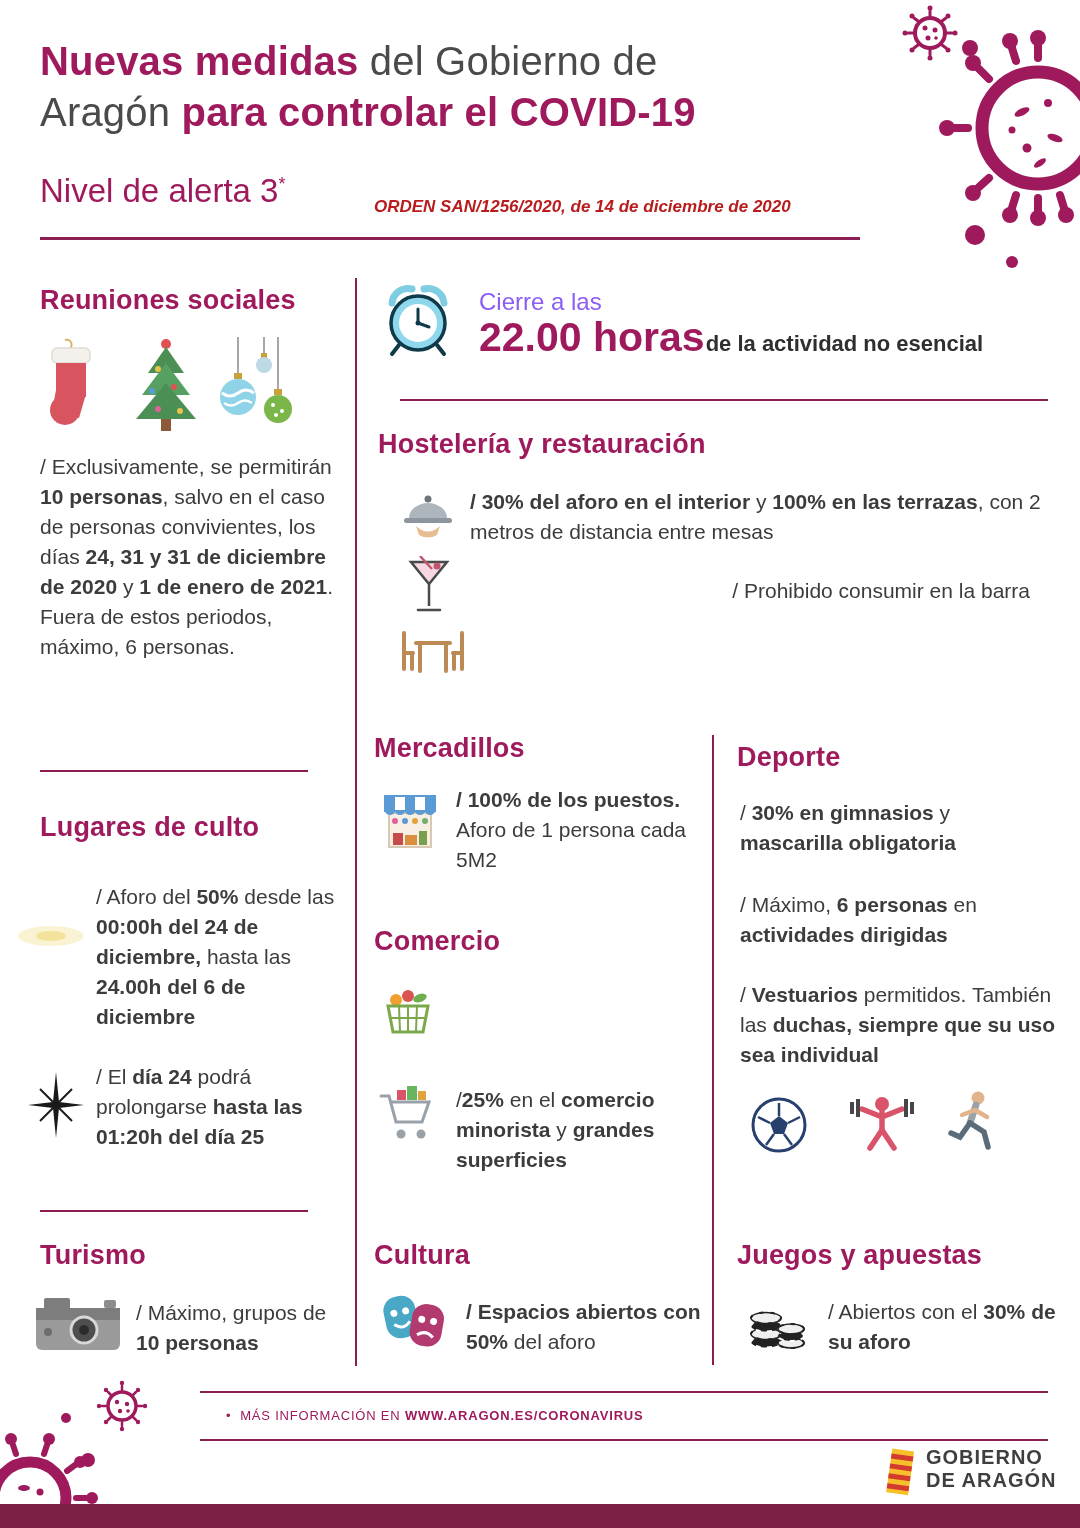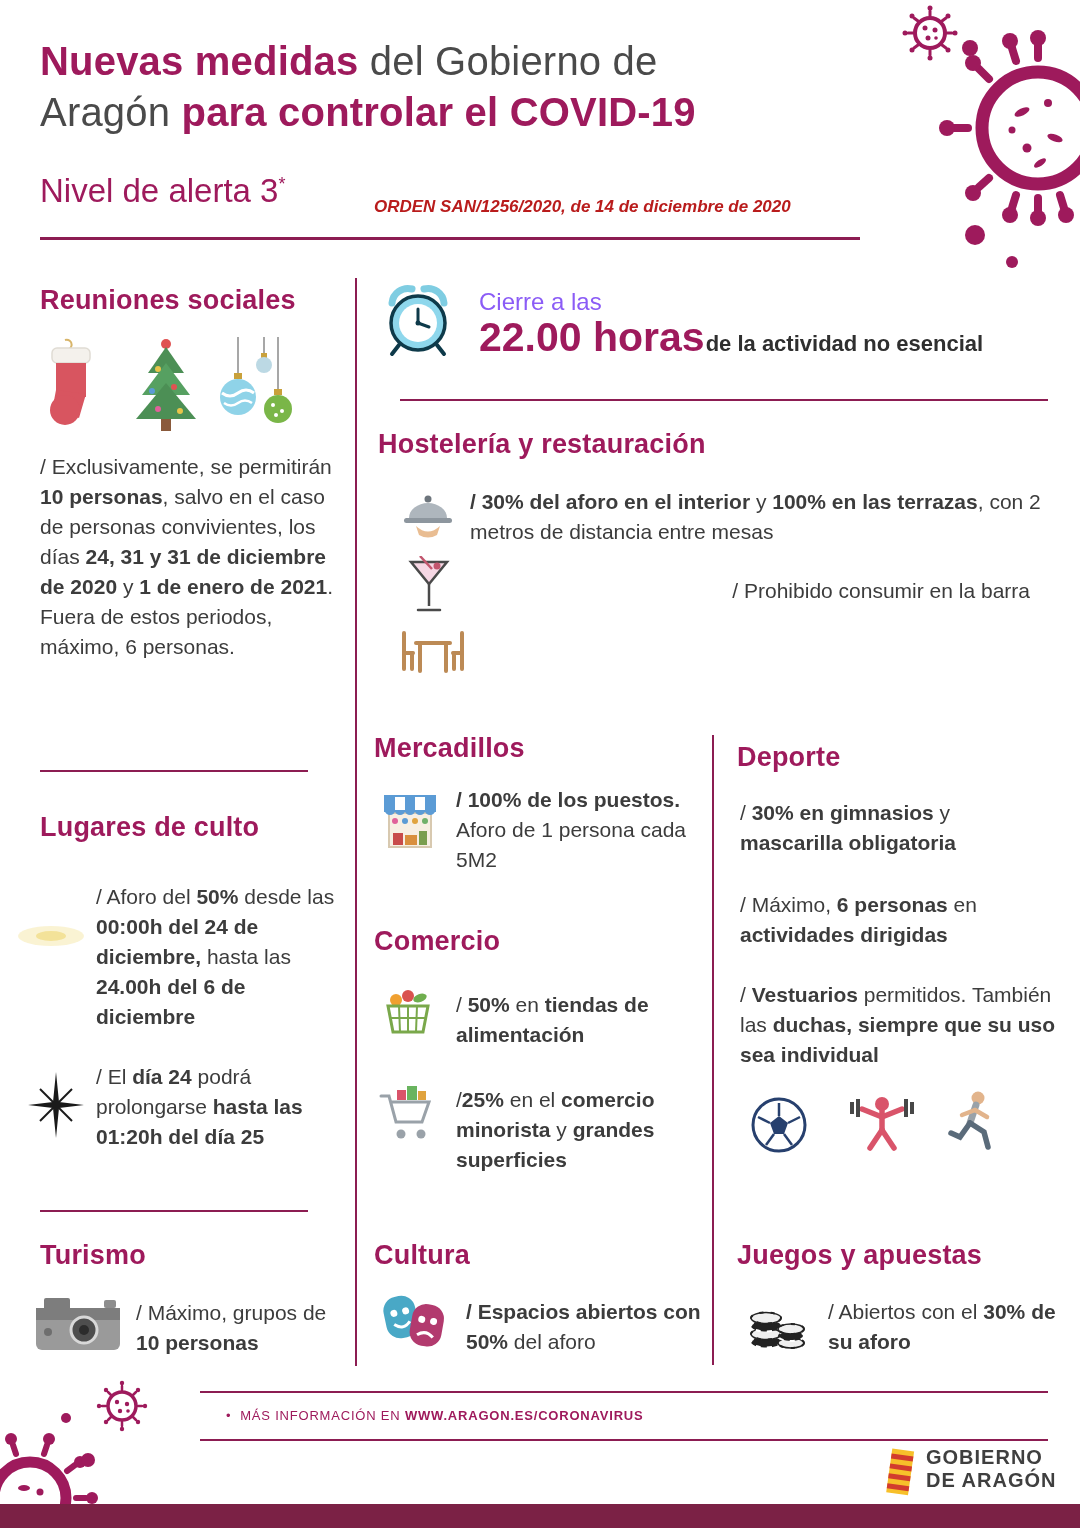--- a/index.html
+++ b/index.html
@@ -260,21 +260,20 @@
   <svg class="abs" style="left:382px; top:984px;" width="52" height="54" viewBox="0 0 52 54">
     <circle cx="14" cy="16" r="6" fill="#f0a030"></circle>
     <circle cx="26" cy="12" r="6" fill="#d9534f"></circle>
     <ellipse cx="38" cy="14" rx="7" ry="4" fill="#6fae4e" transform="rotate(-20 38 14)"></ellipse>
     <path d="M6 22 L46 22 L41 48 L11 48 Z" fill="#ffffff" stroke="#7aa84b" stroke-width="3"></path>
     <line x1="17" y1="22" x2="18" y2="48" stroke="#7aa84b" stroke-width="2"></line>
     <line x1="26" y1="22" x2="26" y2="48" stroke="#7aa84b" stroke-width="2"></line>
     <line x1="35" y1="22" x2="34" y2="48" stroke="#7aa84b" stroke-width="2"></line>
     <line x1="8" y1="34" x2="44" y2="34" stroke="#7aa84b" stroke-width="2"></line>
   </svg>
-  <div class="abs txt" style="left:456px; top:990px; width:245px;"><span>/ </span><span class="b">50%</span><span> en </span><span class="b">tiendas de alimentación</span></div>
 
   <svg class="abs" style="left:377px; top:1082px;" width="62" height="62" viewBox="0 0 62 62">
     <rect x="20" y="8" width="9" height="10" fill="#d9536a"></rect>
     <rect x="30" y="4" width="10" height="14" fill="#69b45f"></rect>
     <rect x="41" y="9" width="8" height="9" fill="#e0a33e"></rect>
     <g stroke="#9aa2a9" stroke-width="3" fill="none" stroke-linecap="round">
       <path d="M4 14 h8 l7 26 h26 l7 -20 h-38"></path>
     </g>
     <circle cx="24" cy="52" r="4.5" fill="#9aa2a9"></circle>
     <circle cx="44" cy="52" r="4.5" fill="#9aa2a9"></circle>

